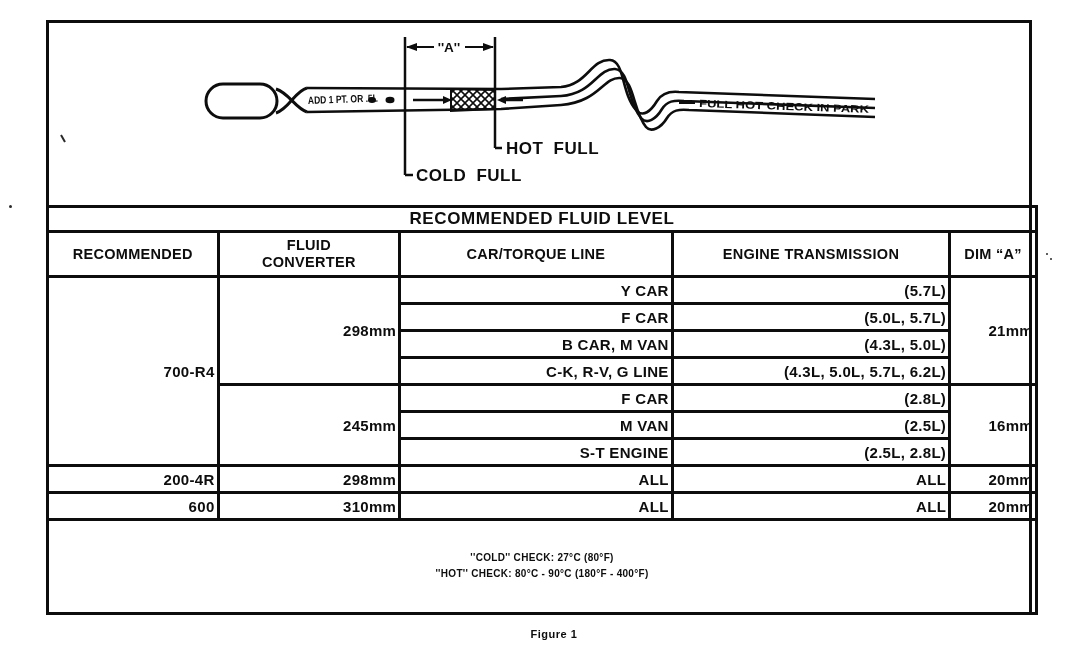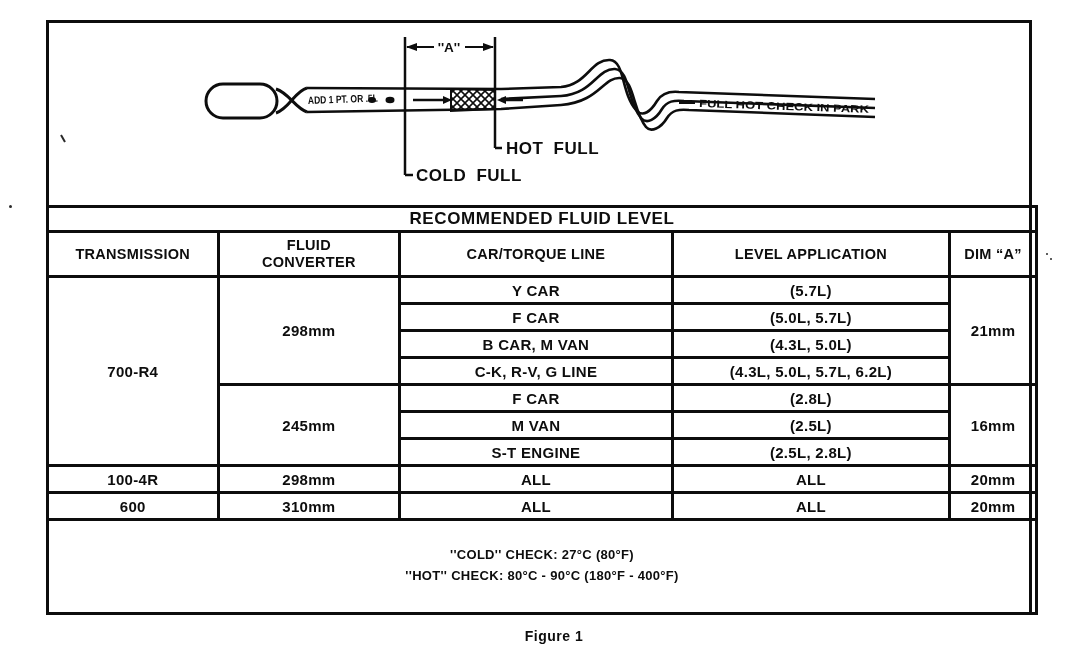--- a/index.html
+++ b/index.html
@@ -11,24 +11,24 @@
   svg.diagram{position:absolute;left:0;top:0;width:980px;height:182px;}
   svg text{font-family:"Liberation Sans",sans-serif;font-weight:bold;fill:#0d0d0d;}
 
   table.fluid{position:absolute;left:-3px;top:182px;width:992px;height:410px;
               border-collapse:collapse;table-layout:fixed;}
   table.fluid td,table.fluid th{border:3px solid #0d0d0d;text-align:center;
               vertical-align:middle;font-weight:bold;padding:0 2px;
               font-size:15px;letter-spacing:0.3px;}
   tr.title-row td{height:22px;font-size:17px;letter-spacing:0.6px;}
   tr.header-row th{height:42px;font-size:14.5px;line-height:1.15;white-space:pre-line;}
-  tr.data-row td{height:24px;}
-  tr.notes-row td{font-size:13px;line-height:1.55;padding:6px 0 8px;}
+  tr.data-row td{height:24px;text-align:right;}
+  tr.notes-row td{font-size:10px;line-height:1.55;padding:6px 0 8px;}
   .caption{position:absolute;left:46px;top:628px;width:986px;text-align:center;
-           font-size:14px;font-weight:bold;text-indent:30px;letter-spacing:0.5px;}
+           font-size:11px;font-weight:bold;text-indent:30px;letter-spacing:0.5px;}
   .speck{position:absolute;background:#2a2a2a;border-radius:50%;}
 </style>
 </head>
 <body>
 
 <div class="frame">
 
   <svg class="diagram" viewBox="0 0 980 182">
     <defs>
       <pattern id="xh" width="8" height="8" patternUnits="userSpaceOnUse">
@@ -90,25 +90,25 @@
         <col style="width:180px">
         <col style="width:270px">
       <col style="width:275px">
         <col style="width:86px">
     </colgroup>
     <tbody>
         <tr class="title-row">
       <td colspan="5">RECOMMENDED FLUID LEVEL</td>
     </tr>
     <tr class="header-row">
-      <th>TRANSMISSION</th>
+      <th>RECOMMENDED</th>
       <th>FLUID
 CONVERTER</th>
       <th>CAR/TORQUE LINE</th>
-      <th>LEVEL APPLICATION</th>
+      <th>ENGINE TRANSMISSION</th>
       <th>DIM “A”</th>
     </tr>
     <tr class="data-row">
       <td rowspan="7">700-R4</td>
       <td rowspan="4">298mm</td>
       <td>Y CAR</td>
       <td>(5.7L)</td>
       <td rowspan="4">21mm</td>
     </tr>
     <tr class="data-row">
@@ -131,21 +131,21 @@
     </tr>
     <tr class="data-row">
       <td>M VAN</td>
       <td>(2.5L)</td>
     </tr>
     <tr class="data-row">
       <td>S-T ENGINE</td>
       <td>(2.5L, 2.8L)</td>
     </tr>
     <tr class="data-row">
-      <td>100-4R</td>
+      <td>200-4R</td>
       <td>298mm</td>
       <td>ALL</td>
       <td>ALL</td>
       <td>20mm</td>
     </tr>
     <tr class="data-row">
       <td>600</td>
       <td>310mm</td>
       <td>ALL</td>
       <td>ALL</td>

